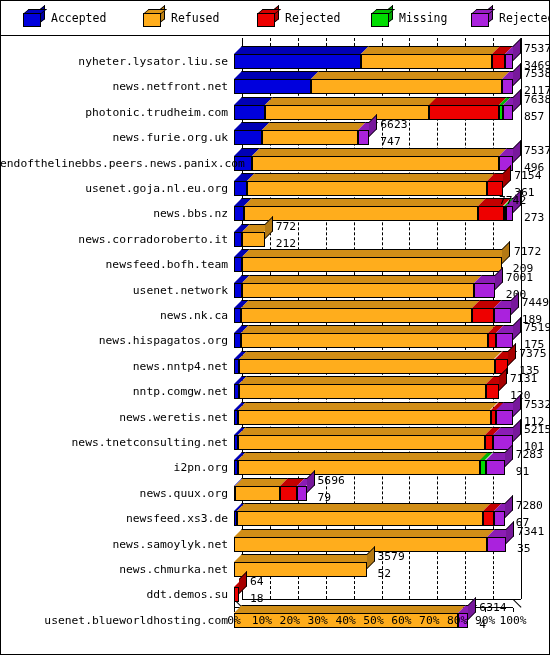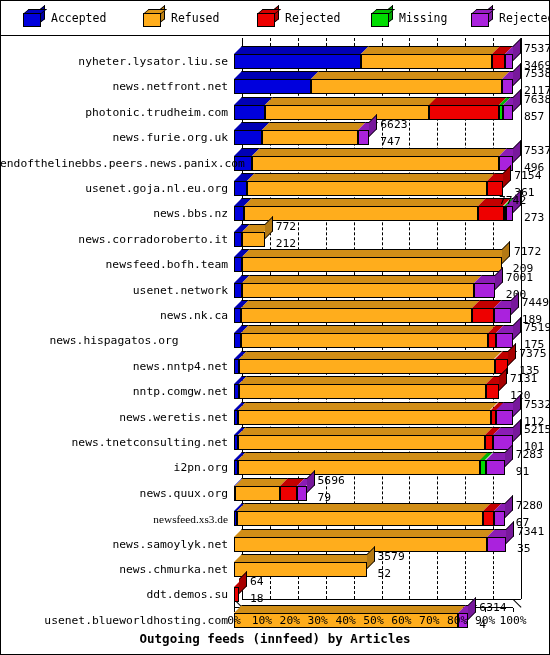--- a/index.html
+++ b/index.html
@@ -482,42 +482,41 @@
         <div class="ylabel" style="top: 45.4px; right: 321px;">news.netfront.net</div>
         <div class="ylabel" style="top: 70.8px; right: 321px;">photonic.trudheim.com</div>
         <div class="ylabel" style="top: 96.2px; right: 321px;">news.furie.org.uk</div>
         <div class="ylabel" style="top: 121.6px; right: 321px;">endofthelinebbs.peers.news.panix.com</div>
         <div class="ylabel" style="top: 147px; right: 321px;">usenet.goja.nl.eu.org</div>
         <div class="ylabel" style="top: 172.4px; right: 321px;">news.bbs.nz</div>
         <div class="ylabel" style="top: 197.8px; right: 321px;">news.corradoroberto.it</div>
         <div class="ylabel" style="top: 223.2px; right: 321px; margin-left: 20px;">newsfeed.bofh.team</div>
         <div class="ylabel" style="top: 248.6px; right: 321px;">usenet.network</div>
         <div class="ylabel" style="top: 274px; right: 321px;">news.nk.ca</div>
-        <div class="ylabel" style="top: 299.4px; right: 321px; text-align: center;">news.hispagatos.org</div>
+        <div class="ylabel" style="top: 299.4px; right: 321px;">news.hispagatos.org</div>
         <div class="ylabel" style="top: 324.8px; right: 321px;">news.nntp4.net</div>
         <div class="ylabel" style="top: 350.2px; right: 321px;">nntp.comgw.net</div>
         <div class="ylabel" style="top: 375.6px; right: 321px;">news.weretis.net</div>
         <div class="ylabel" style="top: 401px; right: 321px;">news.tnetconsulting.net</div>
         <div class="ylabel" style="top: 426.4px; right: 321px;">i2pn.org</div>
         <div class="ylabel" style="top: 451.8px; right: 321px;">news.quux.org</div>
-        <div class="ylabel" style="top: 477.2px; right: 321px; font-family: Liberation Serif, serif;">newsfeed.xs3.de</div>
+        <div class="ylabel" style="top: 477.2px; right: 321px;">newsfeed.xs3.de</div>
         <div class="ylabel" style="top: 502.6px; right: 321px;">news.samoylyk.net</div>
         <div class="ylabel" style="top: 528px; right: 321px;">news.chmurka.net</div>
         <div class="ylabel" style="top: 553.4px; right: 321px;">ddt.demos.su</div>
         <div class="ylabel" style="top: 578.8px; right: 321px;">usenet.blueworldhosting.com</div>
       </div>
     <div id="xticks-layer">
         <div class="xtick-label" style="left: 211px; top: 578px; width: 44px;">0%</div>
         <div class="xtick-label" style="left: 238.9px; top: 578px; width: 44px;">10%</div>
         <div class="xtick-label" style="left: 266.8px; top: 578px; width: 44px;">20%</div>
         <div class="xtick-label" style="left: 294.7px; top: 578px; width: 44px;">30%</div>
         <div class="xtick-label" style="left: 322.6px; top: 578px; width: 44px;">40%</div>
         <div class="xtick-label" style="left: 350.5px; top: 578px; width: 44px;">50%</div>
         <div class="xtick-label" style="left: 378.4px; top: 578px; width: 44px;">60%</div>
         <div class="xtick-label" style="left: 406.3px; top: 578px; width: 44px;">70%</div>
         <div class="xtick-label" style="left: 434.2px; top: 578px; width: 44px;">80%</div>
         <div class="xtick-label" style="left: 462.1px; top: 578px; width: 44px;">90%</div>
         <div class="xtick-label" style="left: 490px; top: 578px; width: 44px;">100%</div>
       </div>
-    <div id="xtitle" style="top: 595px;">Outgoing feeds (innfeed) by Articles</div>
   </div>
 
 </div>
 
 </body></html>

